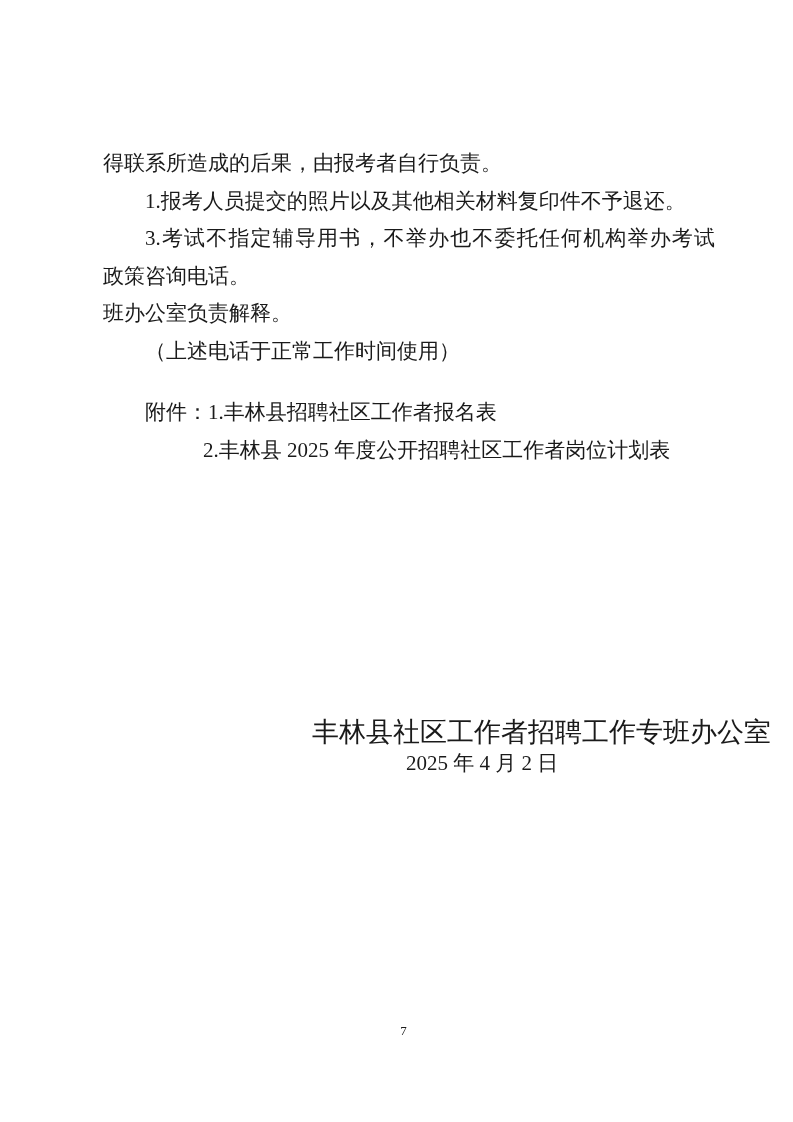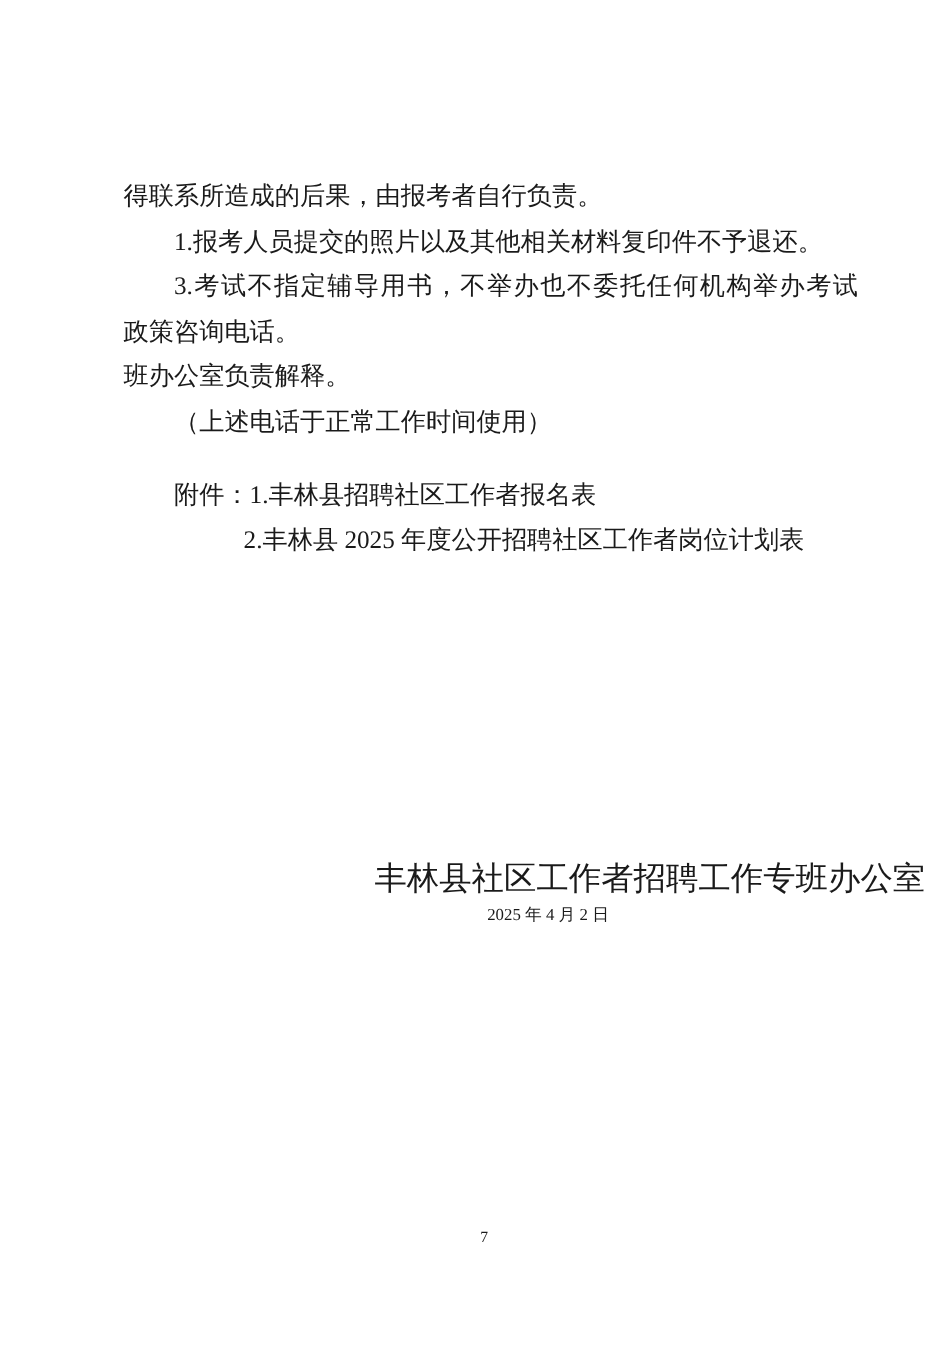--- a/index.html
+++ b/index.html
@@ -48,21 +48,21 @@
     top: 708px;
     font-size: 27px;
     line-height: 25px;
     white-space: nowrap;
     margin-top: 12px;
   }
   .sig-date {
     position: absolute;
     left: 406px;
     top: 751px;
-    font-size: 14px;
+    font-size: 21px;
     line-height: 25px;
     white-space: nowrap;
   }
   .page-number {
     position: absolute;
     left: 0;
     top: 1023px;
     width: 100%;
     text-align: center;
     font-size: 13px;

